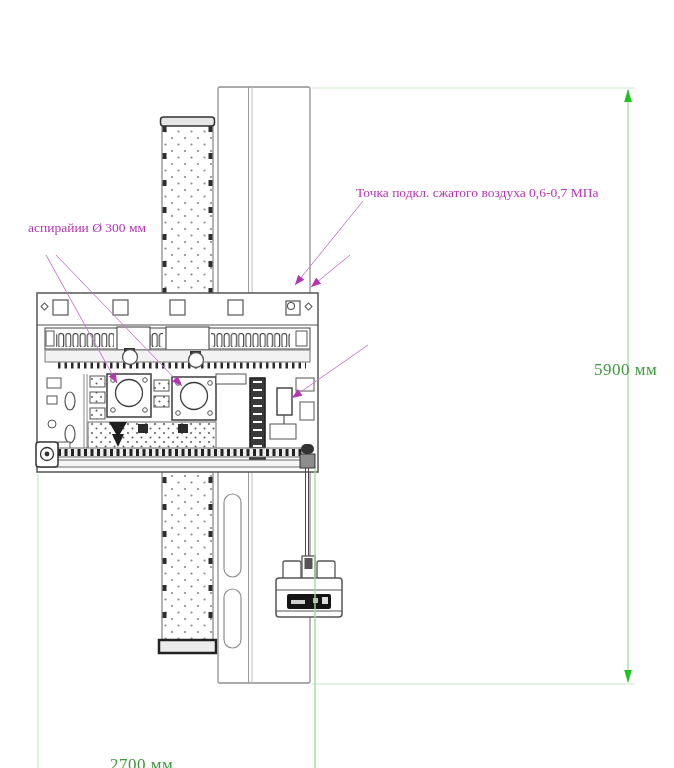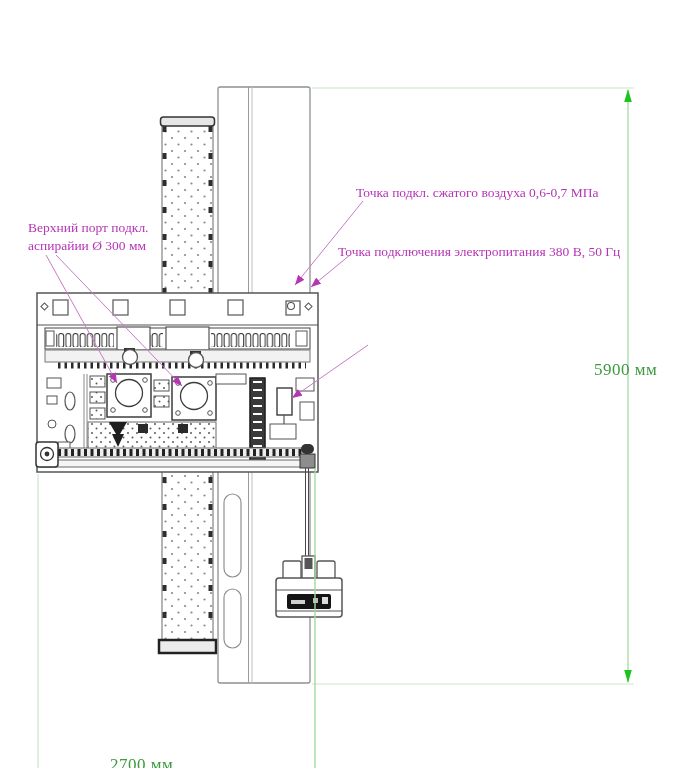--- a/index.html
+++ b/index.html
@@ -177,24 +177,22 @@
       <path d="M363,157 L295,241" marker-end="url(#arrM)"></path>
       <path d="M350,211 L311,243" marker-end="url(#arrM)"></path>
       <path d="M46,211 L117,339" marker-end="url(#arrM)"></path>
       <path d="M56,211 L182,342" marker-end="url(#arrM)"></path>
       <path d="M368,301 L292,354" marker-end="url(#arrM)"></path>
     </g>
   </svg>
 
   <div class="ann" style="left:356px;top:140px;">Точка подкл. сжатого воздуха 0,6-0,7 МПа</div>
 
-  <div class="ann" style="left:338px;top:199px;">Точка подключения электропитания 380 В, 50 Гц</div>
 
   <div class="ann two-line" style="left:28px;top:175px;">
-    <span>Верхний порт подкл.</span>
     <span>аспирайии Ø 300 мм</span>
   </div>
 
 
   <div class="dim" style="left:594px;top:316px;">5900 мм</div>
 
   <div class="dim" style="left:110px;top:711px;">2700 мм</div>
 
 </div>
 

